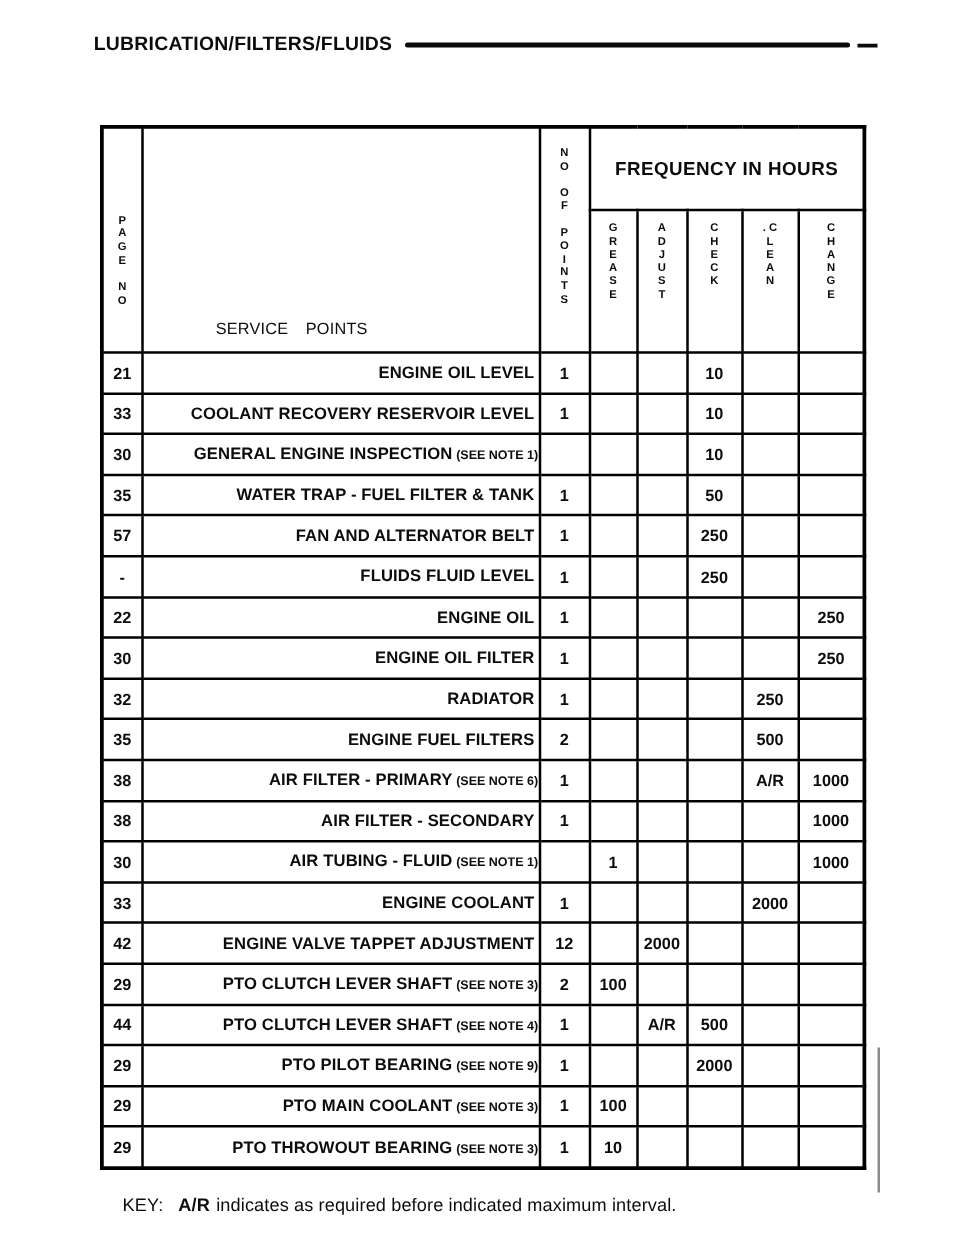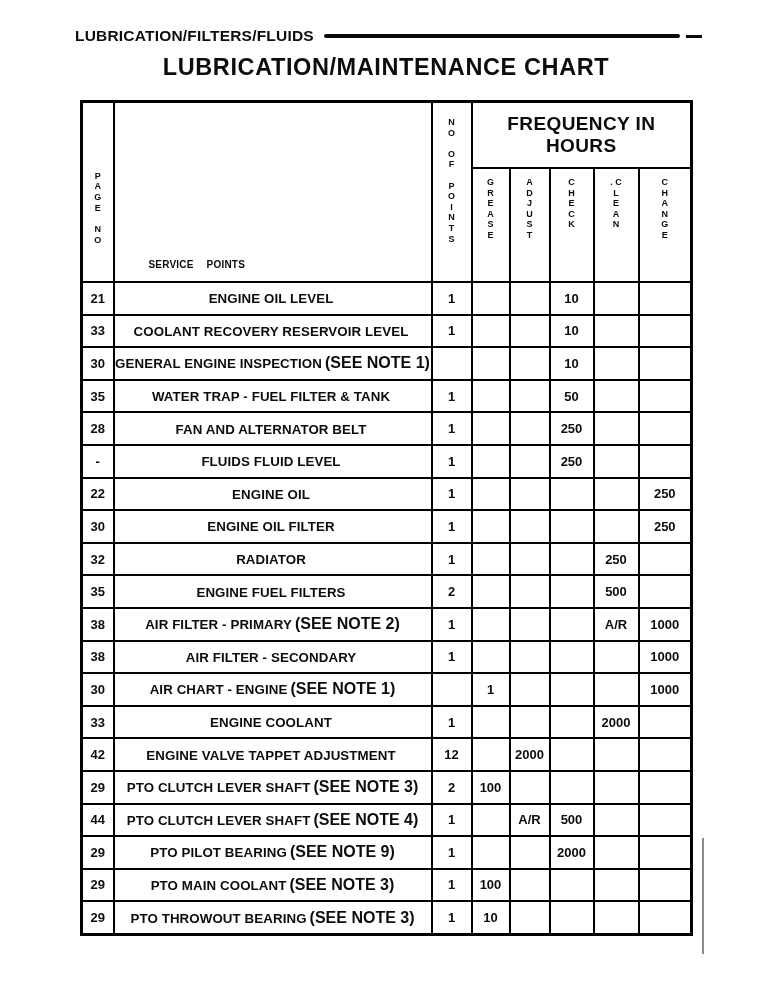--- a/index.html
+++ b/index.html
@@ -40,45 +40,45 @@
     border:3px solid #000;
   }
   table.chart th, table.chart td {
     border:2px solid #000; padding:0;
     overflow:hidden;
   }
   thead th { background:#fff; font-weight:700; }
 
   .freq-group {
     height:64px; text-align:center; vertical-align:middle;
-    font-size:19px; letter-spacing:0.4px;
+    font-size:15px; letter-spacing:0.4px;
   }
   .subhead-row th { height:112px; vertical-align:top; }
 
   .vtext {
     font-size:9px; font-weight:700; line-height:1.18;
     white-space:pre-line; text-align:center; letter-spacing:0;
   }
   th.page-col { vertical-align:middle; }
   th.page-col .vtext { transform:translateY(16px); }
   th.points-col { vertical-align:top; }
   th.points-col .vtext { padding-top:14px; }
   .subhead-row .vtext { padding-top:8px; }
 
   th.service-col { vertical-align:bottom; text-align:left; }
   .service-label {
-    font-size:10px; font-weight:700; word-spacing:10px;
-    letter-spacing:0.2px; padding:0 0 11px 34px;
+    font-size:13px; font-weight:400; word-spacing:10px;
+    letter-spacing:0.2px; padding:0 0 11px 58px;
   }
 
   tbody td { height:30.6px; font-weight:700; }
   td.num { text-align:center; font-size:13px; }
-  td.service { text-align:center; padding-left:48px; }
+  td.service { text-align:right; padding-left:48px; }
   .svc { font-size:13.3px; letter-spacing:0.1px; }
-  .note { font-size:16px; margin-left:3px;margin-top:46px; }
+  .note { font-size:10px; margin-left:3px;margin-top:46px; }
 
   
   .key {
     position:absolute; left:98px; top:957px; margin:0;
     font-size:14.5px; font-weight:400; letter-spacing:0.1px;
   }
   .key .key-label { margin-right:12px; }
   .key .key-term { font-weight:700; margin-right:5px; }
 
   
@@ -91,21 +91,20 @@
 <body>
 
 <div class="page">
 
   <div class="topbar">
     <span class="section-label">LUBRICATION/FILTERS/FLUIDS</span>
     <span class="rule"></span>
     <span class="rule-dash"></span>
   </div>
 
-  <h1 class="title">LUBRICATION/MAINTENANCE CHART</h1>
 
   <table class="chart">
     <colgroup>
       <col style="width:32px">
         <col style="width:318px">
         <col style="width:40px">
       <col style="width:38px">
         <col style="width:40px">
         <col style="width:44px">
       <col style="width:45px">
@@ -222,21 +221,21 @@
           <td class="service"><span class="svc">WATER TRAP - FUEL FILTER &amp; TANK</span><span class="note"></span></td>
           <td class="num">1</td>
           <td class="num"></td>
           <td class="num"></td>
           <td class="num">50</td>
           <td class="num"></td>
           <td class="num"></td>
         </tr>
 
         <tr>
-          <td class="num">28</td>
+          <td class="num">57</td>
           <td class="service"><span class="svc">FAN AND ALTERNATOR BELT</span><span class="note"></span></td>
           <td class="num">1</td>
           <td class="num"></td>
           <td class="num"></td>
           <td class="num">250</td>
           <td class="num"></td>
           <td class="num"></td>
         </tr>
 
         <tr>
@@ -289,21 +288,21 @@
           <td class="num">2</td>
           <td class="num"></td>
           <td class="num"></td>
           <td class="num"></td>
           <td class="num">500</td>
           <td class="num"></td>
         </tr>
 
         <tr>
           <td class="num">38</td>
-          <td class="service"><span class="svc">AIR FILTER - PRIMARY</span><span class="note">(SEE NOTE 2)</span></td>
+          <td class="service"><span class="svc">AIR FILTER - PRIMARY</span><span class="note">(SEE NOTE 6)</span></td>
           <td class="num">1</td>
           <td class="num"></td>
           <td class="num"></td>
           <td class="num"></td>
           <td class="num">A/R</td>
           <td class="num">1000</td>
         </tr>
 
         <tr>
           <td class="num">38</td>
@@ -311,21 +310,21 @@
           <td class="num">1</td>
           <td class="num"></td>
           <td class="num"></td>
           <td class="num"></td>
           <td class="num"></td>
           <td class="num">1000</td>
         </tr>
 
         <tr>
           <td class="num">30</td>
-          <td class="service"><span class="svc">AIR CHART - ENGINE</span><span class="note">(SEE NOTE 1)</span></td>
+          <td class="service"><span class="svc">AIR TUBING - FLUID</span><span class="note">(SEE NOTE 1)</span></td>
           <td class="num"></td>
           <td class="num">1</td>
           <td class="num"></td>
           <td class="num"></td>
           <td class="num"></td>
           <td class="num">1000</td>
         </tr>
 
         <tr>
           <td class="num">33</td>
@@ -400,16 +399,19 @@
           <td class="num">10</td>
           <td class="num"></td>
           <td class="num"></td>
           <td class="num"></td>
           <td class="num"></td>
         </tr>
 
     </tbody>
   </table>
 
+  <p class="key">
+    <span class="key-label">KEY:</span><span class="key-term">A/R</span><span class="key-text">indicates as required before indicated maximum interval.</span>
+  </p>
 
   <div class="artifact"></div>
 
 </div>
 
 </body></html>

